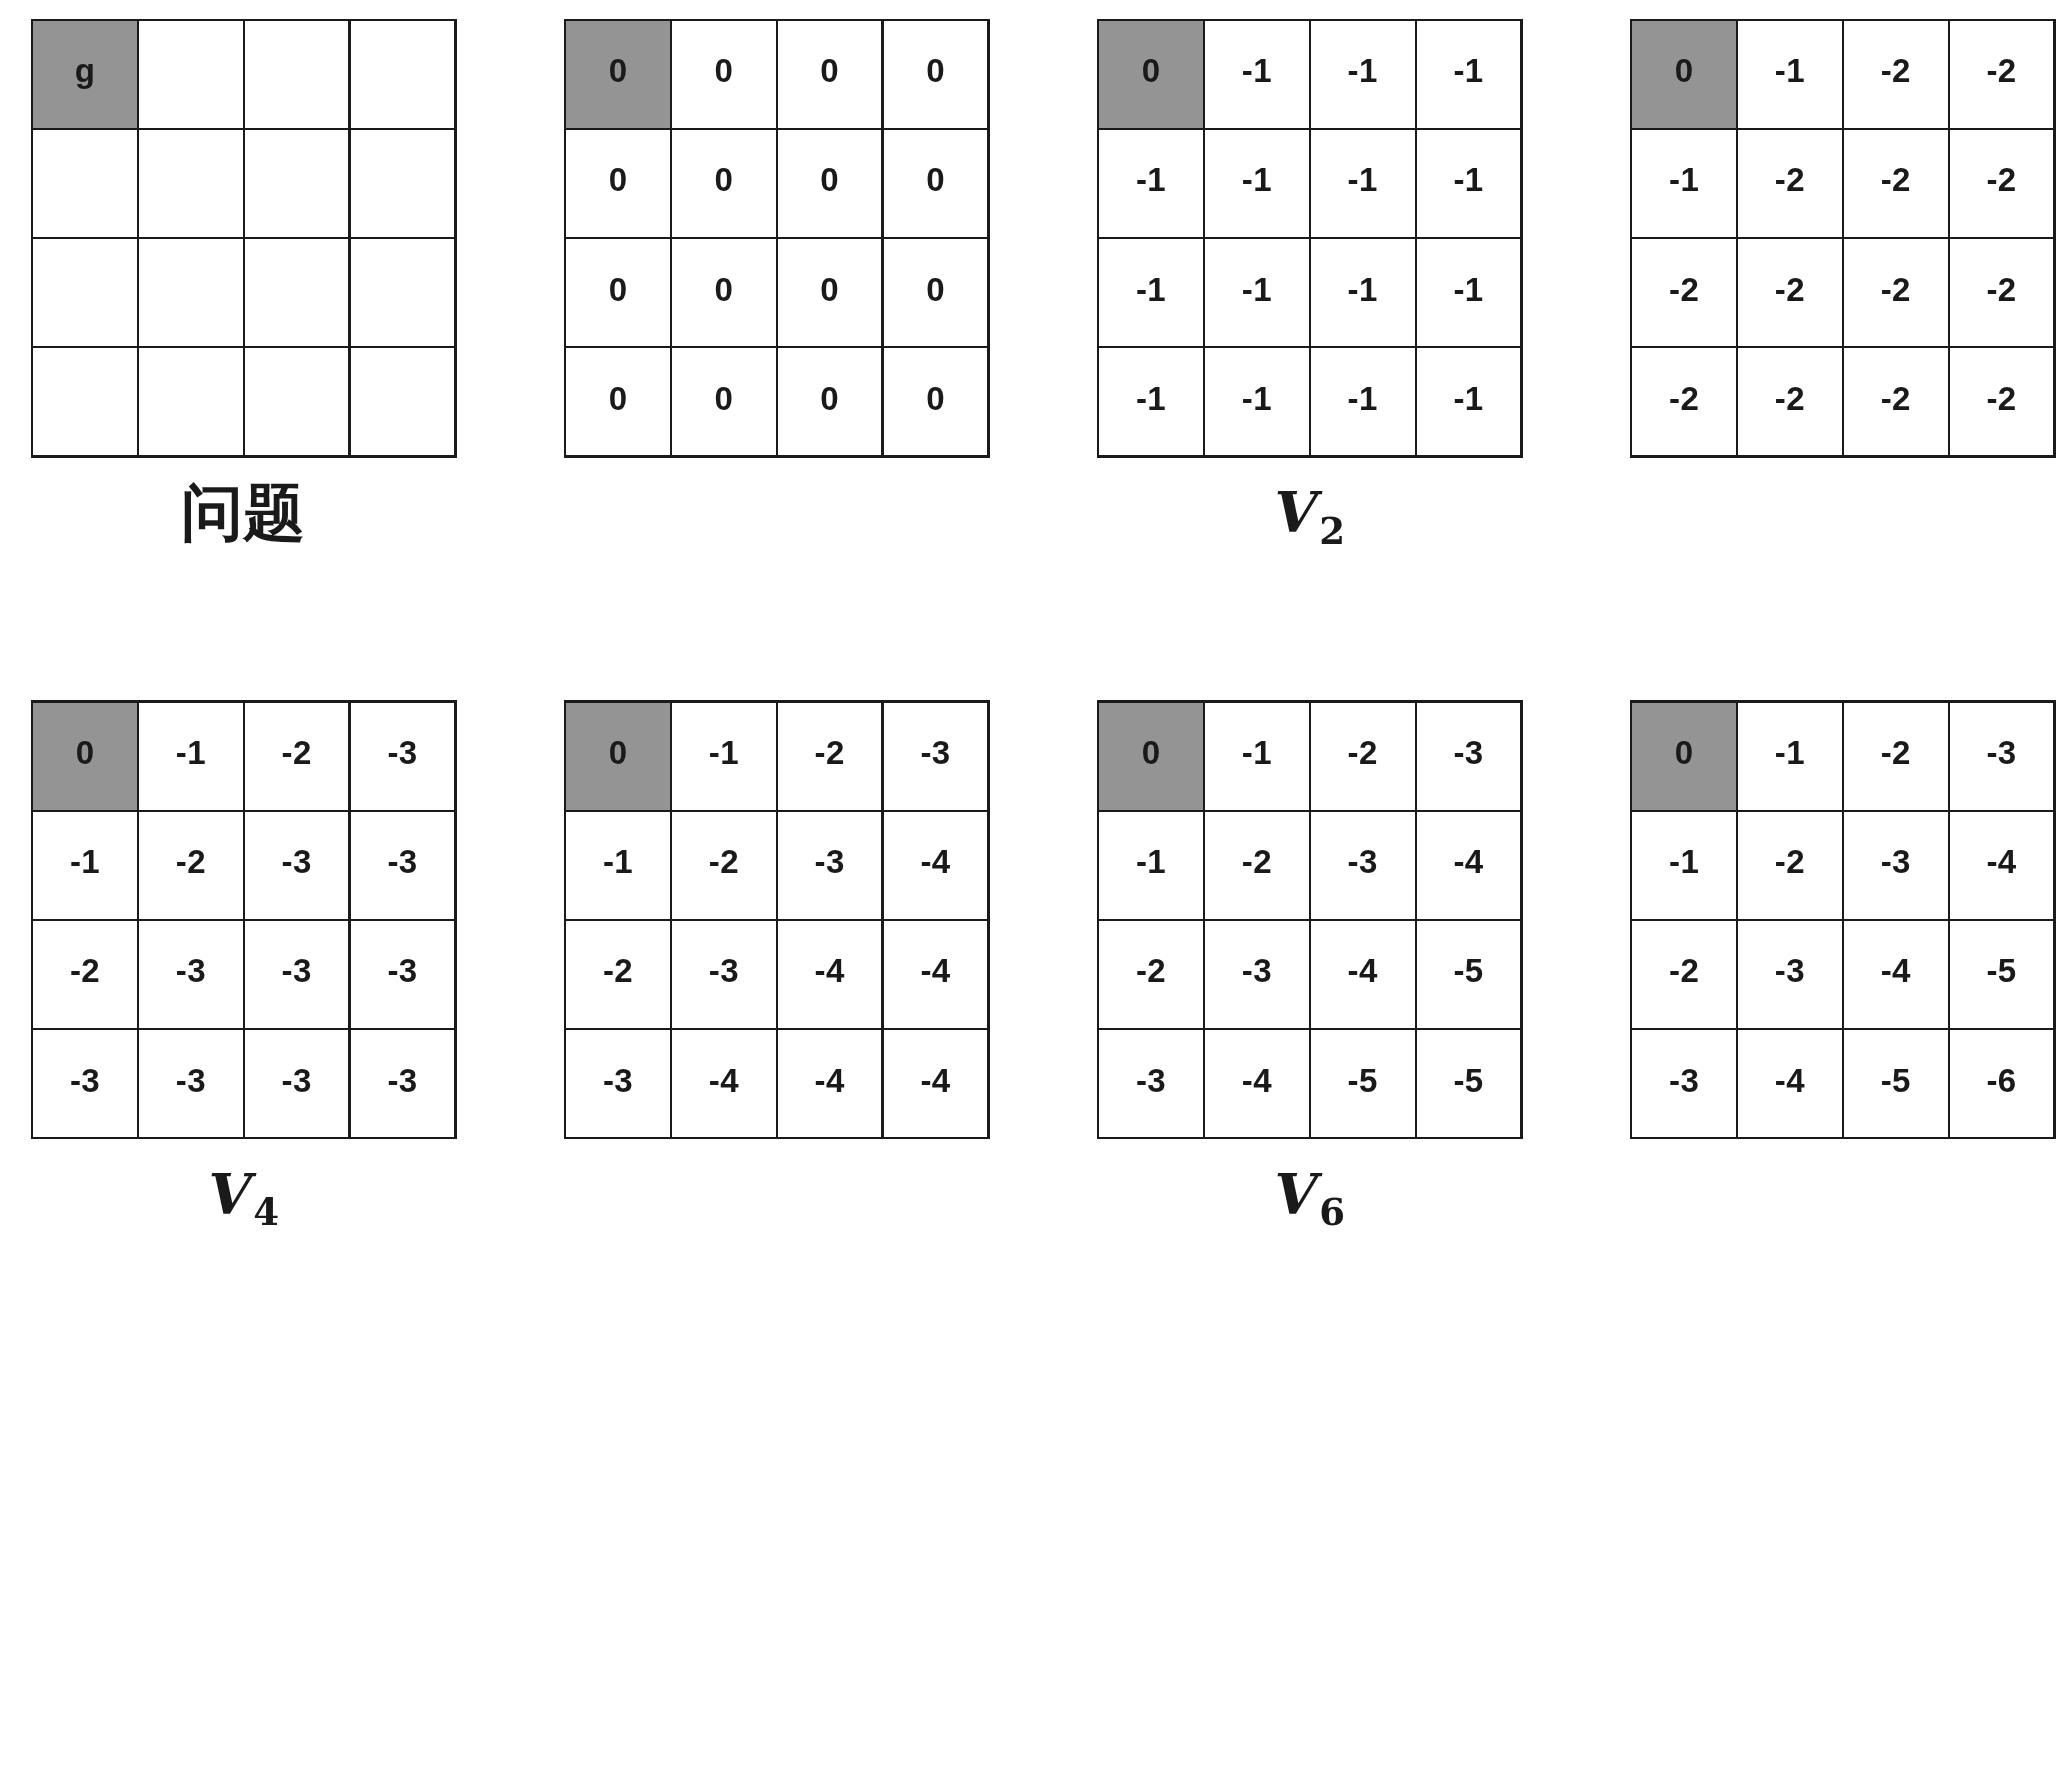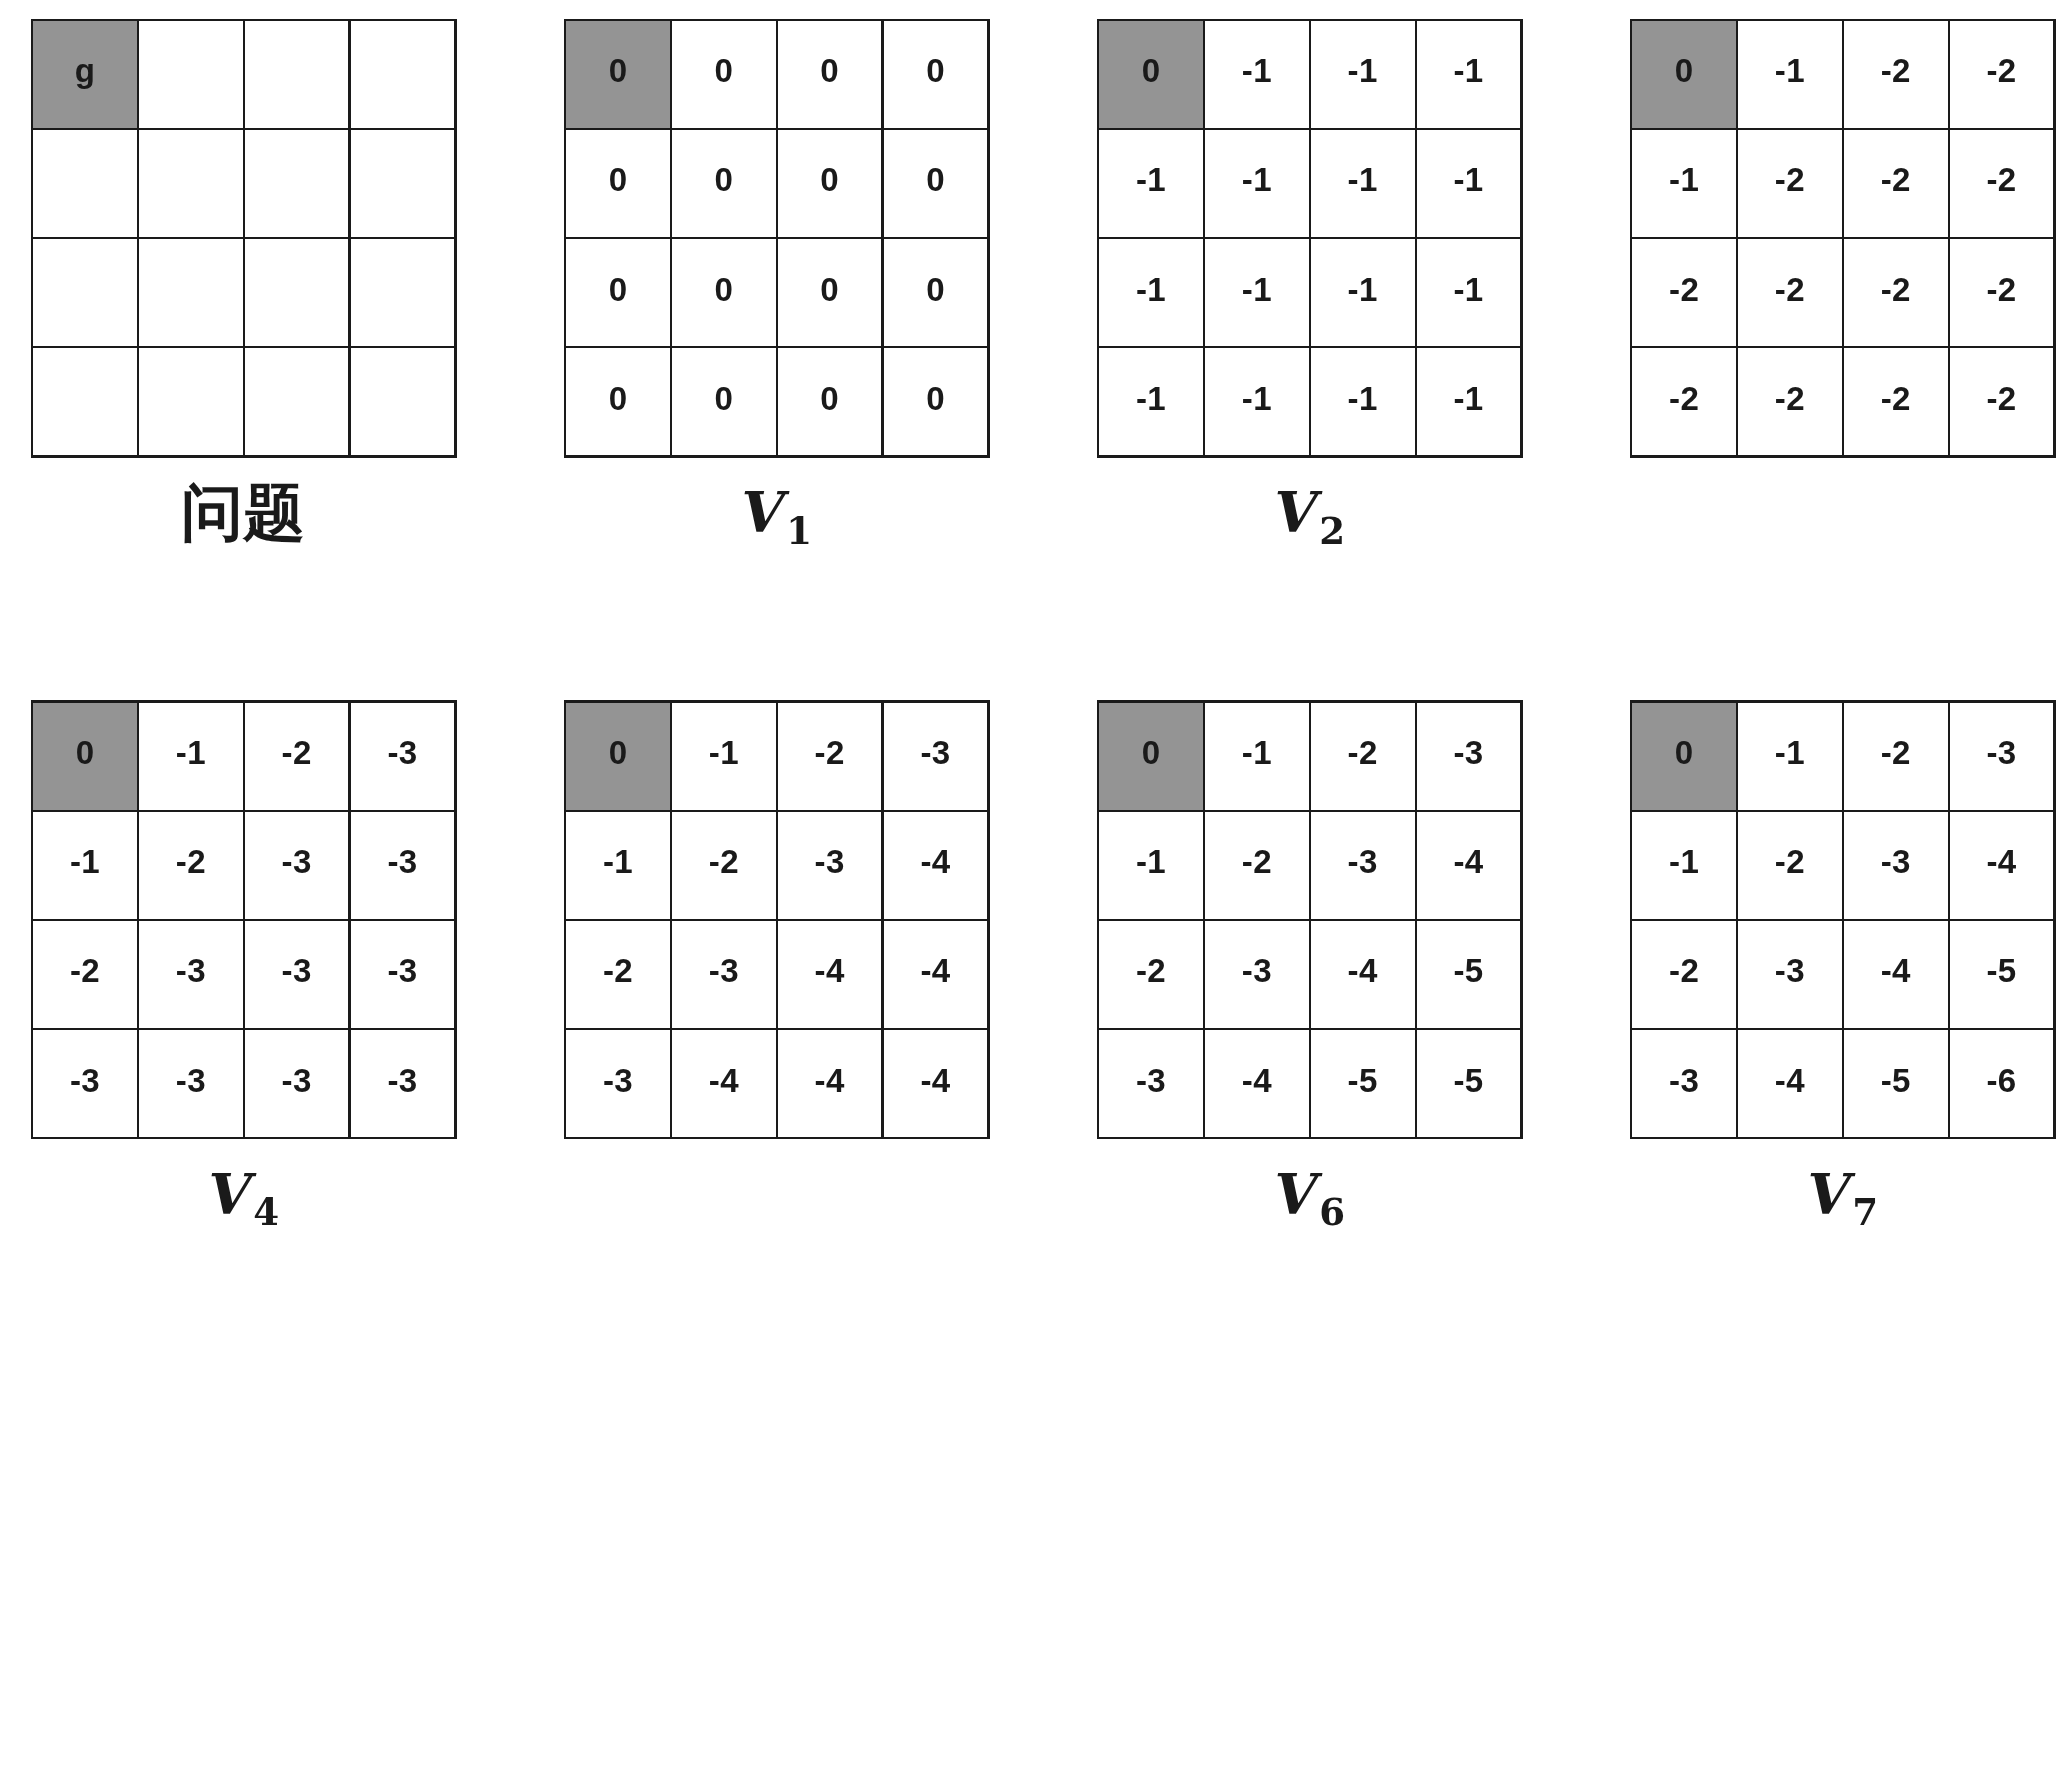--- a/index.html
+++ b/index.html
@@ -120,23 +120,20 @@
           <div class="cell">0</div>
           <div class="cell">0</div>
           <div class="cell">0</div>
           <div class="cell">0</div>
           <div class="cell">0</div>
           <div class="cell">0</div>
           <div class="cell">0</div>
           <div class="cell">0</div>
           <div class="cell">0</div>
         </div>
-      <div class="label">
-        <span class="lbase math">V</span><span class="lsub">1</span>
-      </div>
     </div>
 
     <div class="panel">
       <div class="grid">
           <div class="cell hl">0</div>
           <div class="cell">-1</div>
           <div class="cell">-1</div>
           <div class="cell">-1</div>
           <div class="cell">-1</div>
           <div class="cell">-1</div>
@@ -262,21 +259,18 @@
           <div class="cell">-4</div>
           <div class="cell">-2</div>
           <div class="cell">-3</div>
           <div class="cell">-4</div>
           <div class="cell">-5</div>
           <div class="cell">-3</div>
           <div class="cell">-4</div>
           <div class="cell">-5</div>
           <div class="cell">-6</div>
         </div>
-      <div class="label">
-        <span class="lbase math">V</span><span class="lsub">7</span>
-      </div>
     </div>
 
   </div>
 
 </div>
 
 
 </body></html>

